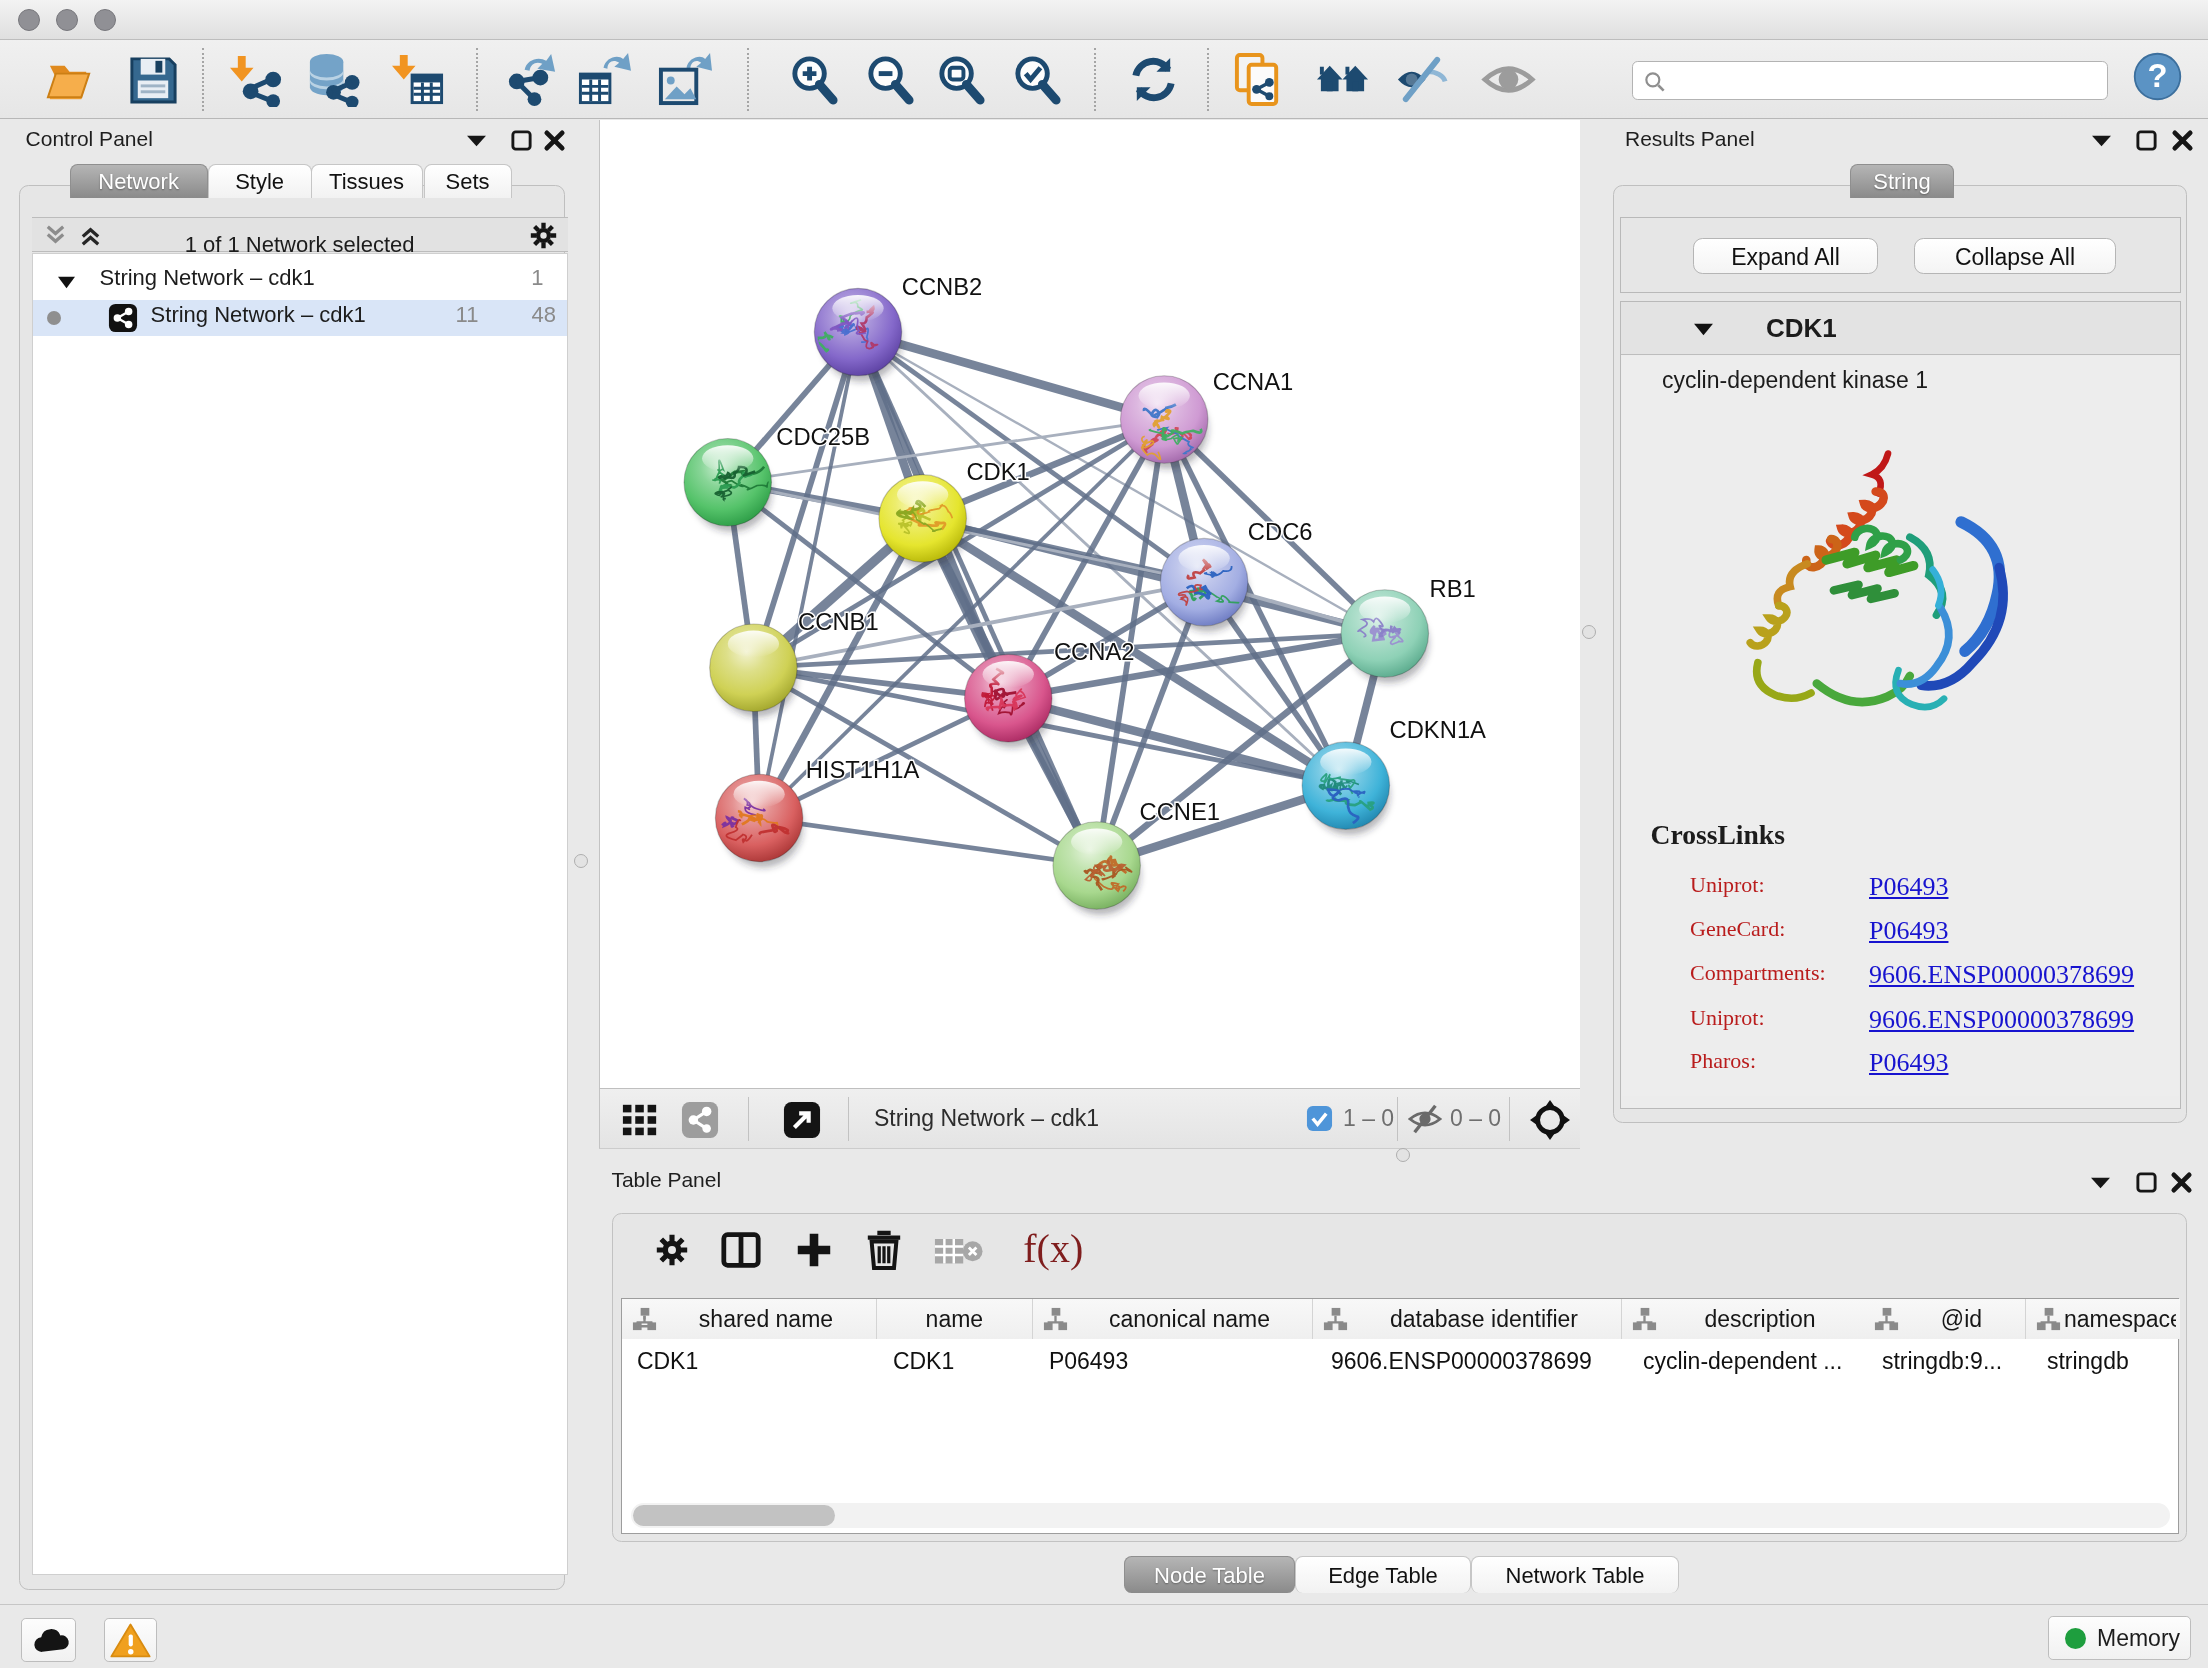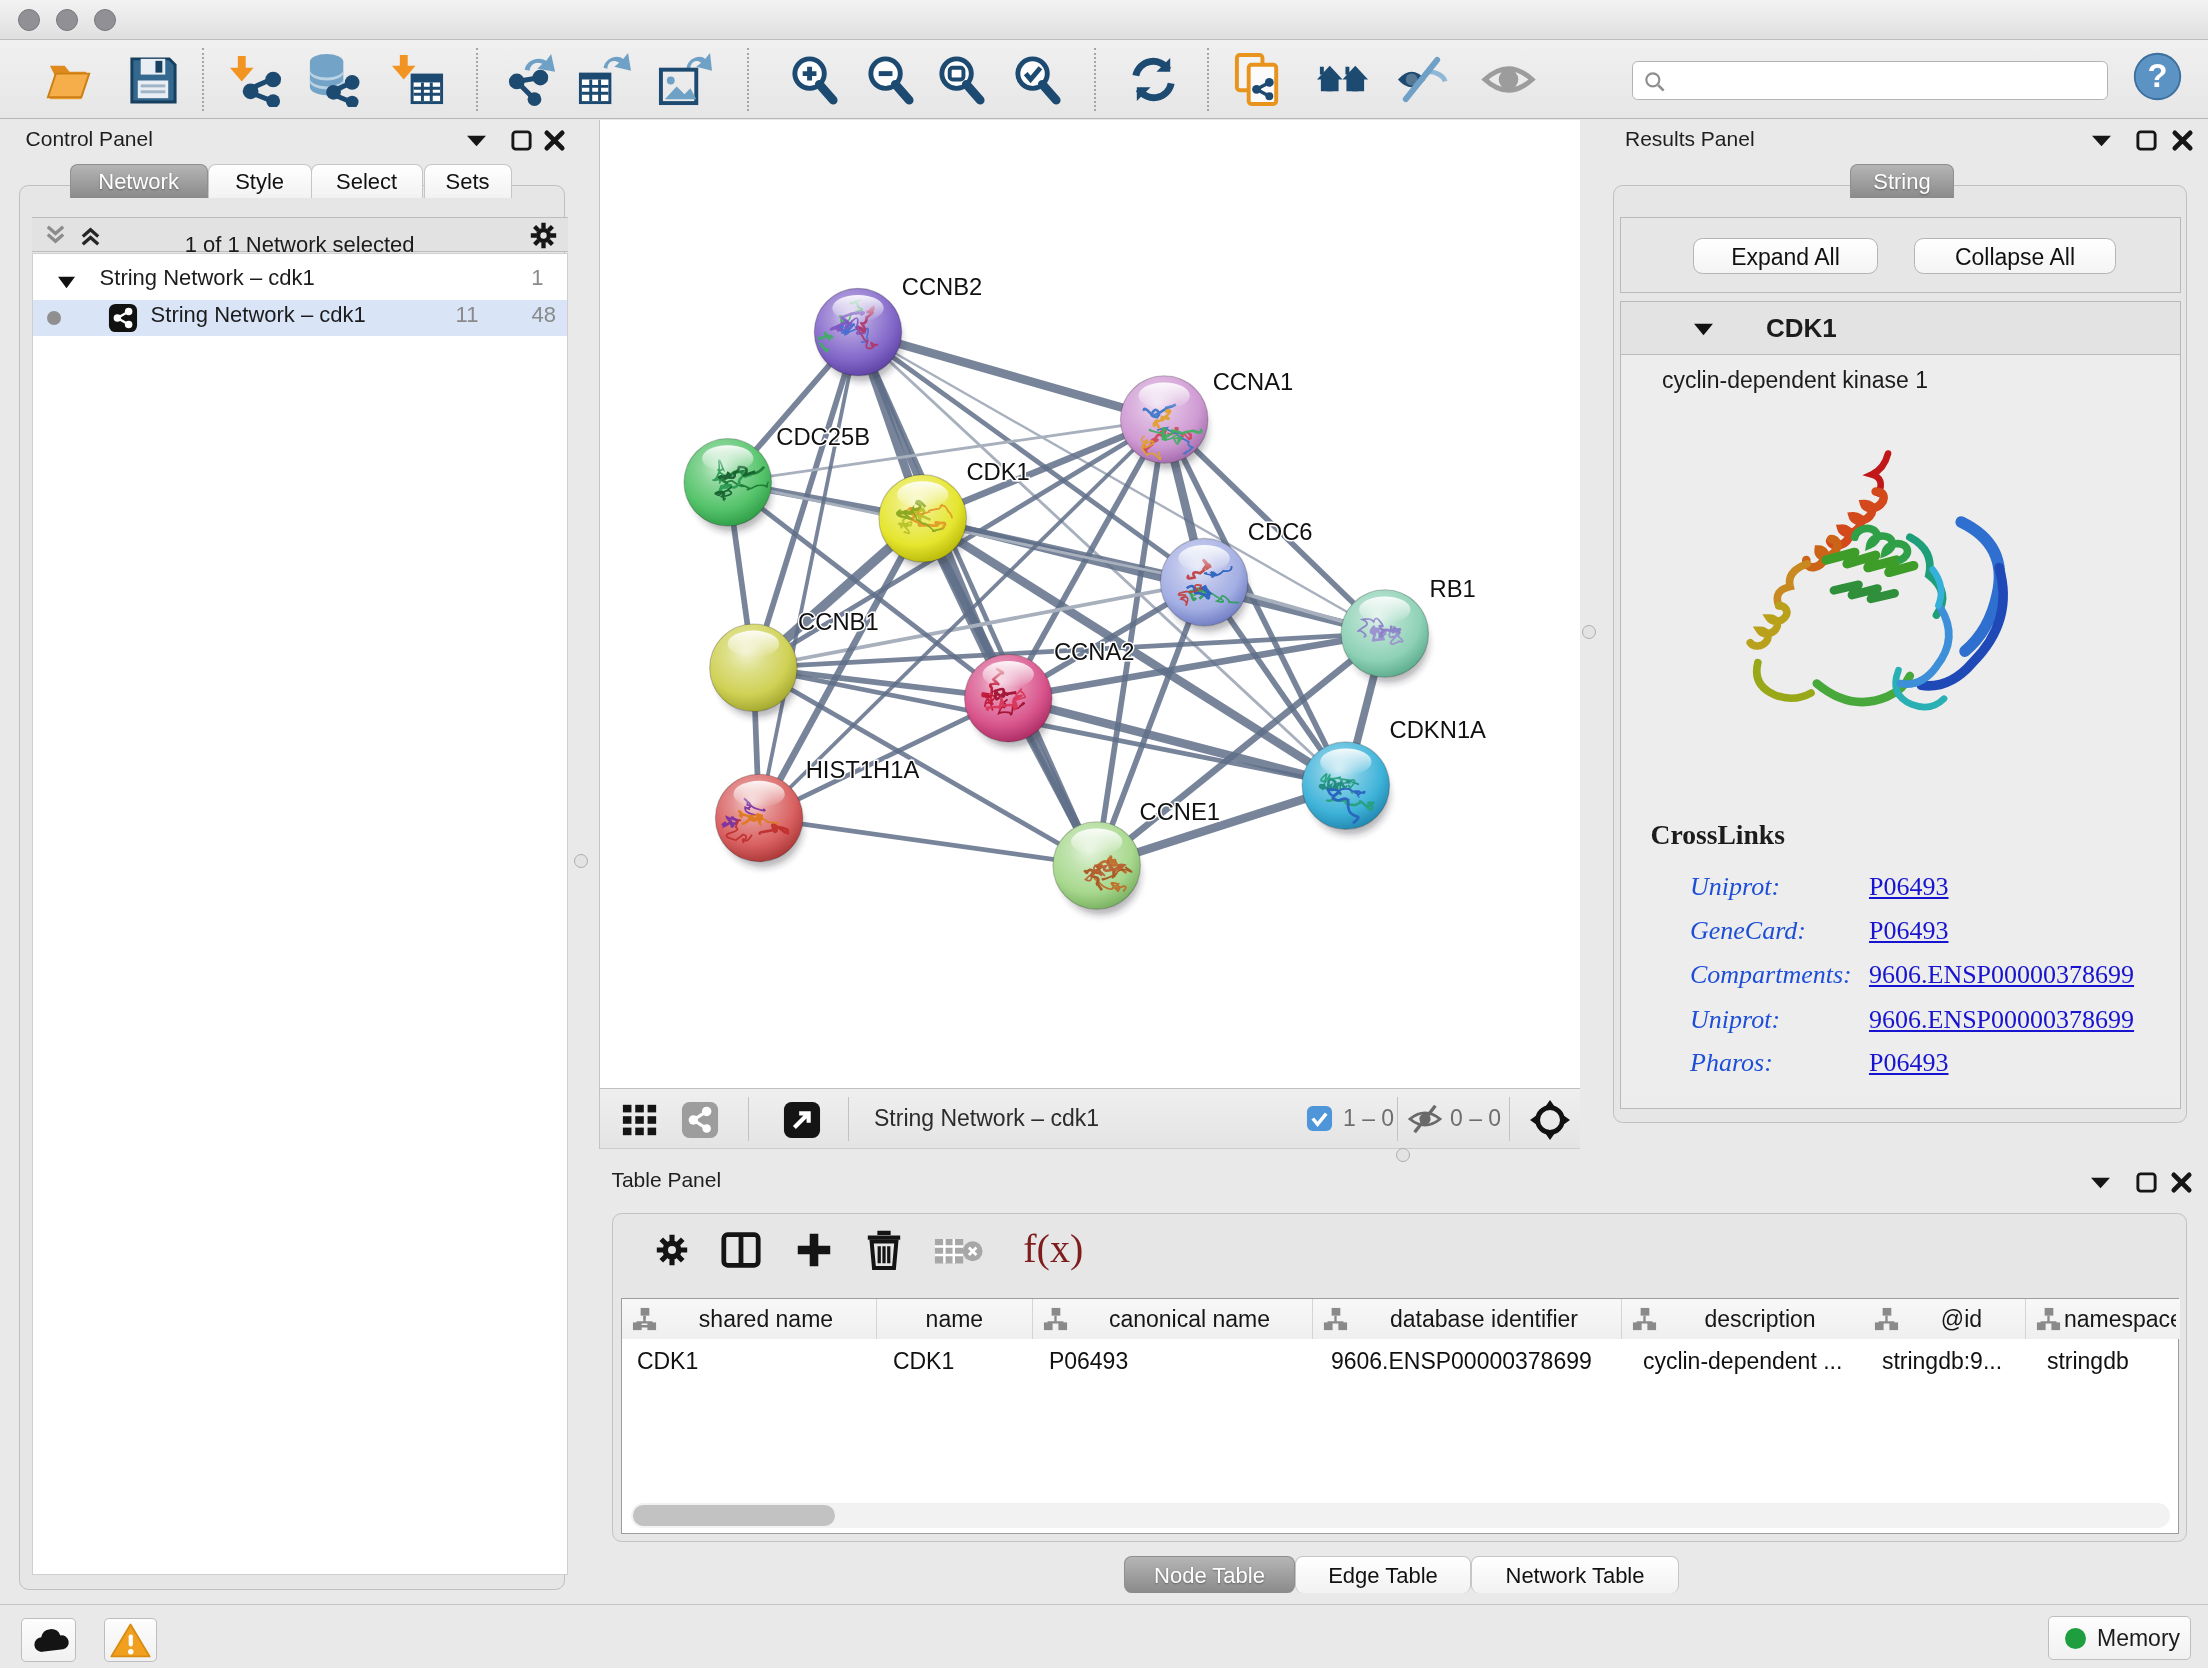--- a/index.html
+++ b/index.html
@@ -50,21 +50,21 @@
   
   .splitter-dot { width:14.3px; height:14.3px; border-radius:50%; background:#e3e3e3; border:1px solid #aeaeae; }
 
   
   #rp-content2 { left:1620px; top:301px; width:561px; height:808px; border:1px solid #b9b9b9; background:#ececec; }
   #rp-gene-header { width:559px; height:53px; background:#e3e3e3; border-bottom:1px solid #bdbdbd; }
   .btn { background:linear-gradient(#ffffff,#f4f4f4); border:1px solid #b5b5b5; border-radius:9.5px;
     text-align:center; font-size:23px; color:#111; }
   .serif { font-family:"Liberation Serif", serif; }
   .xlink { color:#1713cf; text-decoration:underline; }
-  .xl-label { font-size:26px; color:#1d4ed8;font-style:italic; }
+  .xl-label { font-size:22px; color:#b91c1c; }
   .xl-val { font-size:26px; }
 
   
   #tp-box { left:613px; top:1214px; width:1575px; height:329px; background:#e6e6e6; border:1px solid #c2c2c2; border-radius:9.5px; }
   #tp-table { left:7.6px; top:84px; width:1558px; height:236px; background:#fff; border:1.9px solid #9d9d9d; }
   .th-cell { top:0; height:40px; background:linear-gradient(#f8f8f8,#efefef); border-right:1px solid #d4d4d4; }
   .th-label { font-size:23px; color:#161616; text-align:center; left:38px; right:3.8px; top:6.7px; white-space:nowrap; overflow:hidden; }
   .th-label.noicon { left:3.8px; }
   .th-icon { left:9.5px; top:6.7px; width:27px; height:27px; }
   .td-cell { top:40px; height:44px; font-size:23px; color:#111; padding-top:8.6px; }
@@ -275,21 +275,21 @@
       </svg></div>
   <div class="pbtn abs" style="left:535px;top:8.6px;width:23px;height:23px">
     <svg viewBox="0 0 24 24">
         <path d="M4 4 L20 20 M20 4 L4 20" stroke="#161616" stroke-width="5" stroke-linecap="round"></path>
       </svg></div>
 
   <div class="box abs" style="left:11.4px;top:65px;width:546px;height:1405px"></div>
 
   <div class="tab sel abs" style="left:62px;top:44px;width:138px;height:34px;padding-top:3.8px">Network</div>
   <div class="tab abs" style="left:200px;top:44px;width:104px;height:34px;padding-top:3.8px">Style</div>
-  <div class="tab abs" style="left:303px;top:44px;width:112px;height:34px;padding-top:3.8px">Select</div>
+  <div class="tab abs" style="left:303px;top:44px;width:112px;height:34px;padding-top:3.8px">Tissues</div>
   <div class="tab abs" style="left:416px;top:44px;width:88px;height:34px;padding-top:3.8px">Sets</div>
 
   <div id="cp-selbar" class="abs">
     <div class="pbtn abs" style="left:11.4px;top:4.8px;width:25px;height:25px">
       <svg viewBox="0 0 26 26">
           <path d="M5 4 l8 7 8 -7 M5 12 l8 7 8 -7" fill="none" stroke="#8c8c8c" stroke-width="3.4"></path>
         </svg></div>
     <div class="pbtn abs" style="left:46px;top:4.8px;width:25px;height:25px">
       <svg viewBox="0 0 26 26">
           <path d="M5 22 l8 -7 8 7 M5 14 l8 -7 8 7" fill="none" stroke="#262626" stroke-width="3.4"></path>

